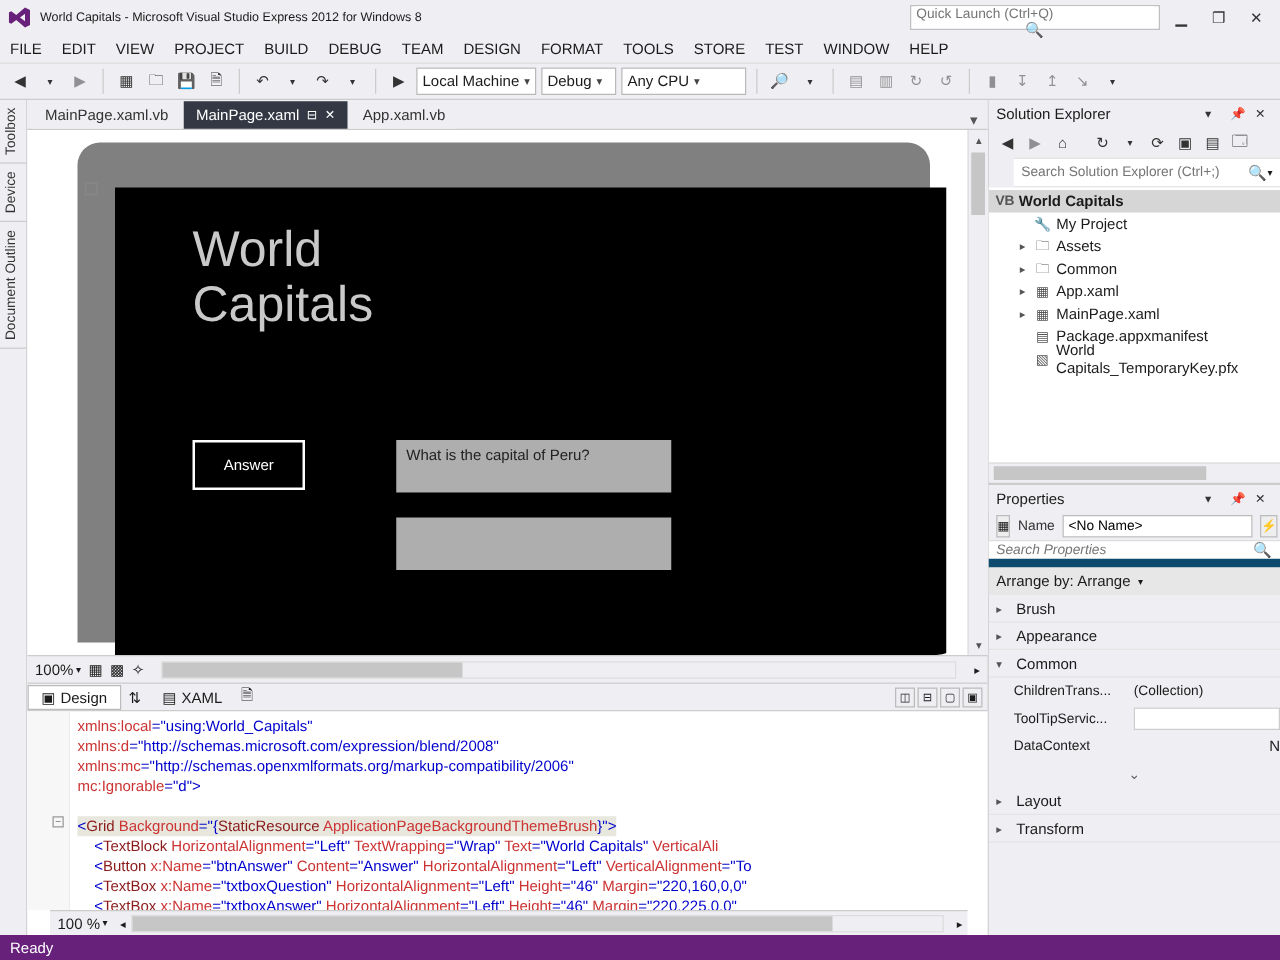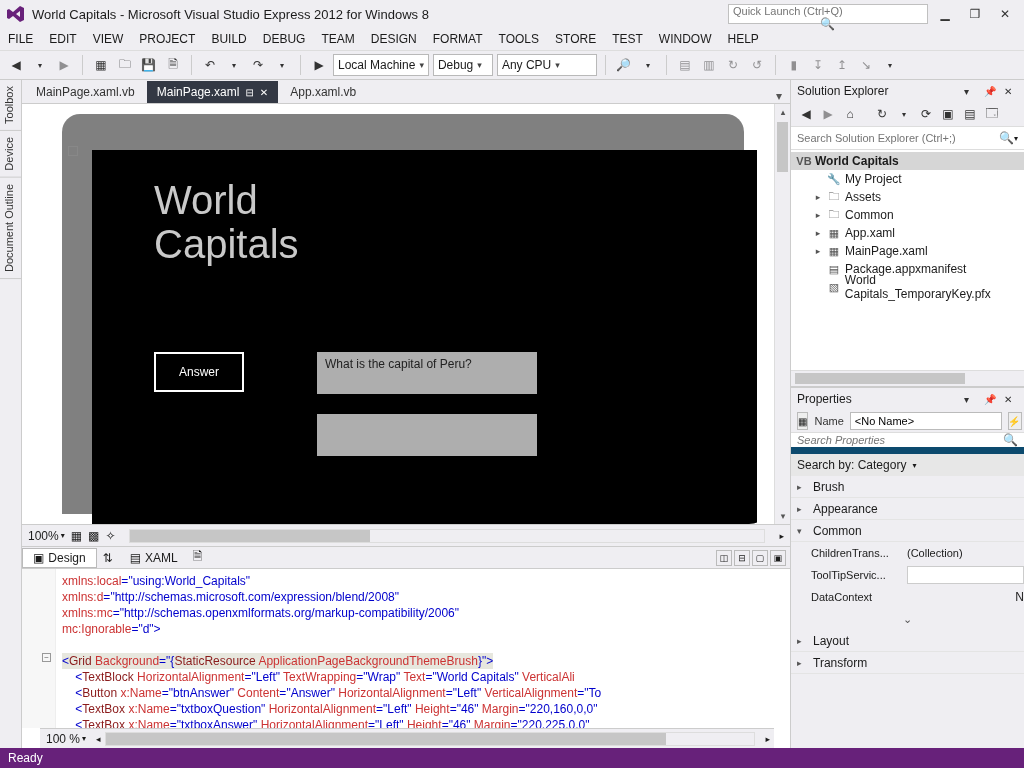--- a/index.html
+++ b/index.html
@@ -1,19 +1,19 @@
 <!DOCTYPE html>
 <html><head>
 <meta charset="utf-8">
 <style>
 * { margin: 0; padding: 0; box-sizing: border-box; font-family: "Segoe UI", Arial, sans-serif; font-size: 12px; }
 html, body { width: 1024px; height: 768px; overflow: hidden; background: #eee; color: #1b1b1b; }
 .titlebar { height: 28px; background: #efeef2; display: flex; align-items: center; padding: 0 6px; }
 .titlebar .logo { width: 20px; height: 20px; margin-right: 6px; display:flex; align-items:center; justify-content:center;}
-.titlebar .title { flex: 1; font-size: 13px; }
+.titlebar .title { flex: 1; font-size: 10px; }
 .titlebar .ql { width: 200px; height: 20px; border: 1px solid #c0c0c0; background:#fff; display:flex; align-items:center; padding:0 4px;flex-direction:column; }
 .titlebar .ql input { border:0; outline:0; width: 100%; font-size:11px; }
 .titlebar .ql .sicon { font-size:12px; color:#555; }
 .titlebar .wbtn { width:26px; height:20px; display:flex; align-items:center; justify-content:center; color:#333; margin-left:4px; }
 .menubar { height: 22px; background:#efeef2; display:flex; align-items:center; padding:0 8px; gap:16px; }
 .menubar span { font-size:12px; color:#1b1b1b; }
 .toolbar { height: 30px; background:#efeef2; border-top:1px solid #ddd; border-bottom:1px solid #ccc; display:flex; align-items:center; padding:0 6px; gap:4px; }
 .toolbar .sep { width:1px; height:20px; background:#ccc; margin:0 4px; }
 .toolbar .btn { min-width:20px; height:22px; display:flex; align-items:center; justify-content:center; color:#333; padding:0 2px; }
 .toolbar select, .toolbar .combo { height:22px; border:1px solid #b9b9b9; background:#fff; font-size:12px; padding:0 4px; }
@@ -59,21 +59,21 @@
 .codefoot{position:absolute;left:0;right:16px;bottom:0;height:20px;background:#efeef2;border-top:1px solid #ccc;display:flex;align-items:center;margin-left:18px;}
 .codefoot .z2{padding:0 6px;display:flex;align-items:center;gap:2px;}
 .codefoot .hs2{flex:1;height:14px;border:1px solid #ddd;position:relative;margin-right:6px;}
 .codefoot .hs2 .th{position:absolute;left:0;top:0;bottom:0;width:560px;background:#c6c6c6;}
 .right { width:234px; background:#efeef2; border-left:1px solid #ccc; display:flex; flex-direction:column; }
 .panel-hdr { height:22px; display:flex; align-items:center; padding:0 6px; gap:6px; background:#efeef2; }
 .panel-hdr .t { flex:1; font-size:12px; }
 .panel-hdr .ico { width:14px; font-size:10px; color:#333; }
 .se-tools { height:24px; display:flex; align-items:center; gap:4px; padding:0 6px; }
 .se-tools span{width:18px;height:18px;display:flex;align-items:center;justify-content:center;font-size:12px;color:#333;}
-.se-search{height:24px;display:flex;align-items:center;padding:0 6px;border-top:1px solid #ddd;border-bottom:1px solid #ddd;background:#fff;}
+.se-search{height:24px;display:flex;align-items:center;padding:0 6px;border-top:1px solid #ddd;border-bottom:1px solid #ddd;background:#fff;margin-left:20px;}
 .se-search input{border:0;outline:0;flex:1;font-size:11px;color:#777;}
 .tree{flex:0 0 220px; overflow:auto; background:#fff; padding:2px 0;}
 .tn{display:flex;align-items:center;height:18px;padding-left:6px;gap:4px;font-size:12px;}
 .tn .tw{width:10px;font-size:9px;color:#555;text-align:center;}
 .tn .ic{width:14px;font-size:11px;color:#555;display:flex;align-items:center;justify-content:center;}
 .tn.root{background:#d6d6d6;font-weight:bold;}
 .tn.l1{padding-left:22px;}
 .se-scroll{height:16px;background:#efeef2;border-top:1px solid #ddd;position:relative;}
 .se-scroll .th{position:absolute;left:4px;top:2px;bottom:2px;width:170px;background:#c6c6c6;}
 .props{flex:1;display:flex;flex-direction:column;border-top:2px solid #ccc;}
@@ -357,21 +357,21 @@
         <span class="lab">Name</span>
         <input value="&lt;No Name&gt;" style="">
         <span class="mini">⚡</span>
 
       </div>
       <div class="psearch">
         <input placeholder="Search Properties" style="">
         <span>🔍</span>
       </div>
       <div class="prow" style="background:#e7e7e7;">
-        <span>Search by: Category</span> 
+        <span>Arrange by: Arrange</span> 
           <span style="font-size:8px;">▾</span>
       </div>
       <div class="pcats">
         <div class="pcat">
             <span class="tw">▸</span>
             <span>Brush</span>
           </div>
         <div class="pcat">
             <span class="tw">▸</span>
             <span>Appearance</span>

